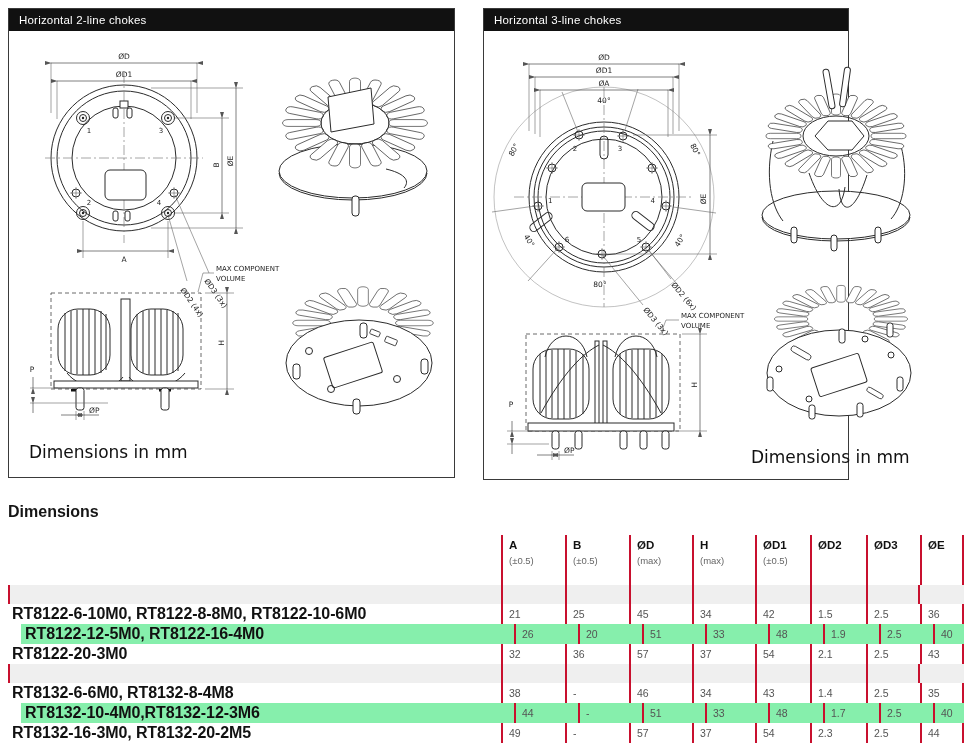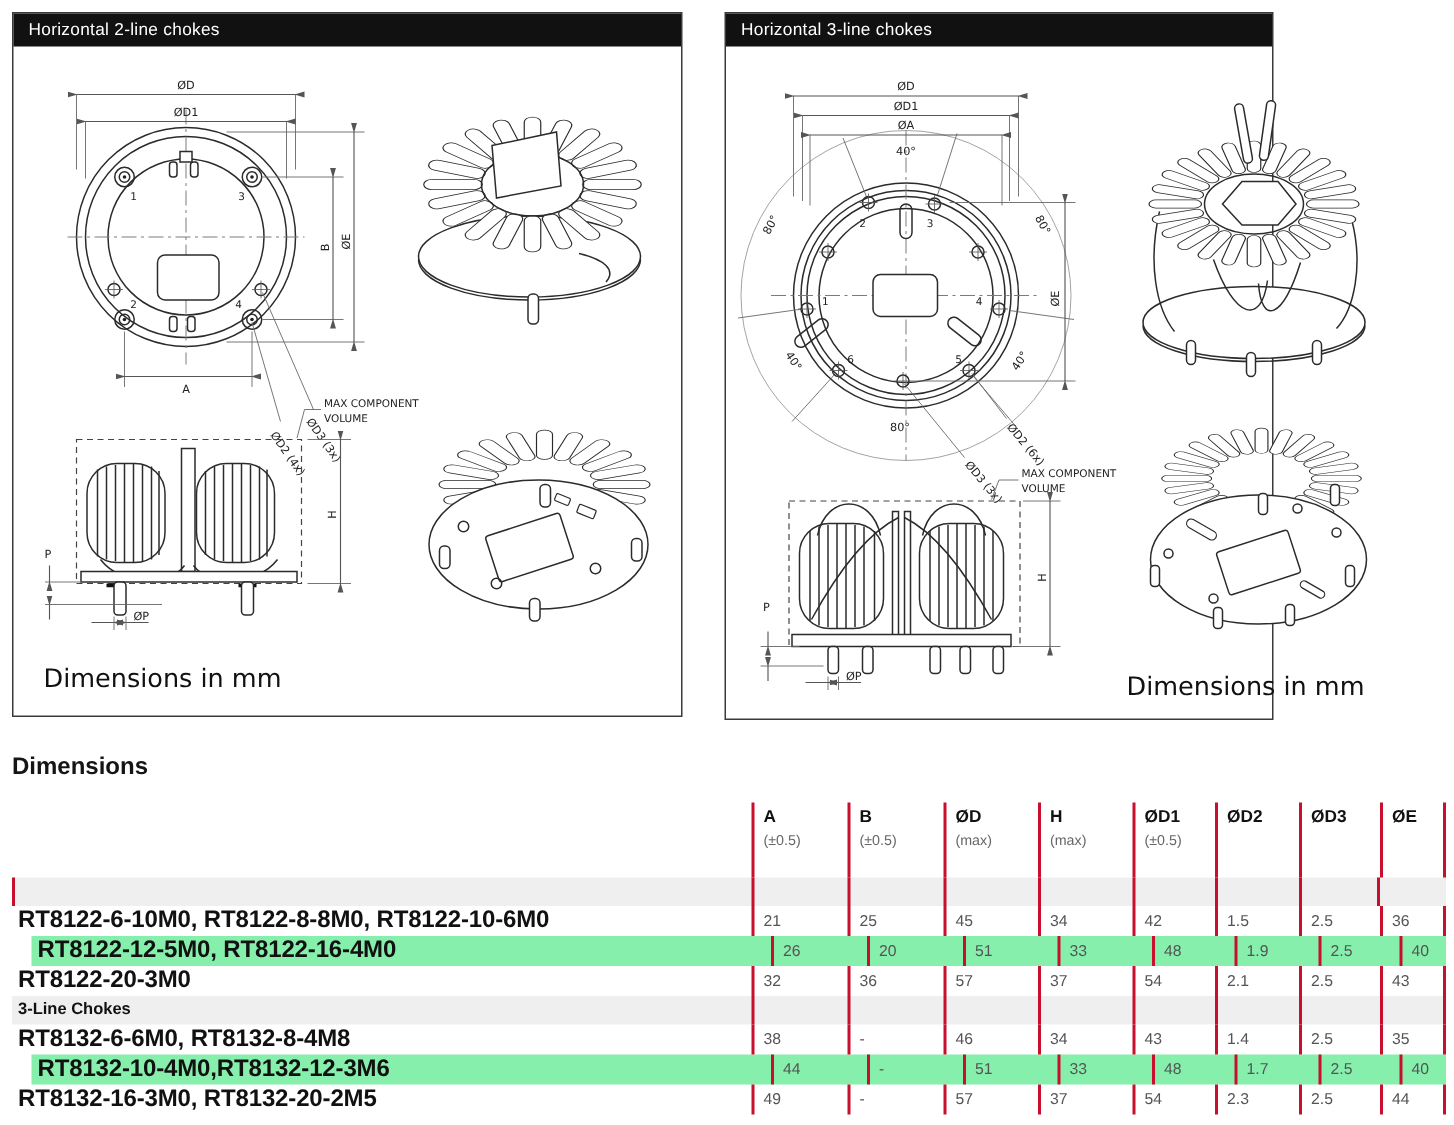--- a/index.html
+++ b/index.html
@@ -451,21 +451,20 @@
       <div class="vc">36</div>
       <div class="vc">57</div>
       <div class="vc">37</div>
       <div class="vc">54</div>
       <div class="vc">2.1</div>
       <div class="vc">2.5</div>
       <div class="vc last">43</div>
     </div>
 
     <div class="gr sec">
-      <div class="sl">3-Line Chokes</div>
       <div class="vc"></div>
         <div class="vc"></div>
         <div class="vc"></div>
         <div class="vc"></div>
         <div class="vc"></div>
         <div class="vc"></div>
         <div class="vc"></div>
         <div class="vc last"></div>
     </div>
     <div class="gr dr">

